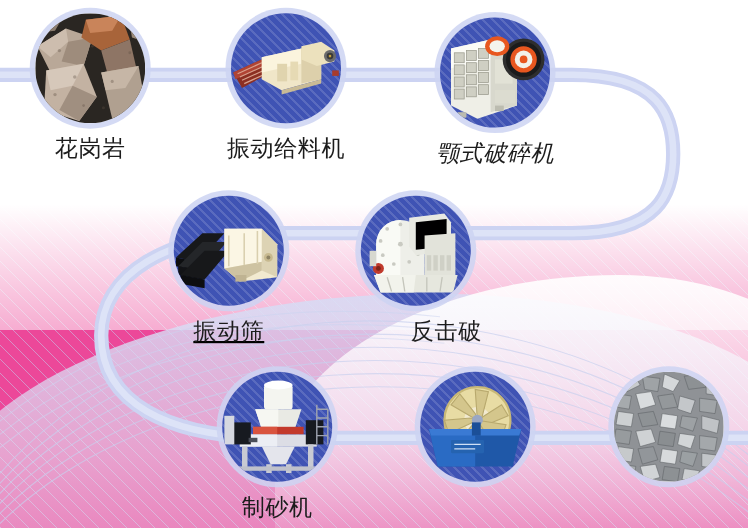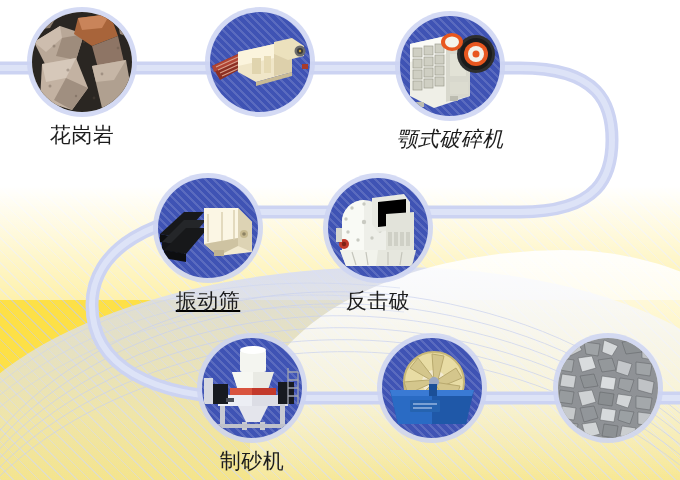--- a/index.html
+++ b/index.html
@@ -4,21 +4,21 @@
 <title>Stone Crushing Production Line Flow</title>
 <style>
   html,body{margin:0;padding:0;}
   body{
     width:680px;height:480px;overflow:hidden;
     background:#ffffff;
     font-family:"DejaVu Sans","Liberation Sans",sans-serif;
   }
   #stage{
     position:relative;width:680px;height:480px;overflow:hidden;
-    background:#fde047;
+    background:#ec4899;
   }
   
   .bg-stripes{
     position:absolute;inset:0;
     background-image:repeating-linear-gradient(
         45deg,
         rgba(196,204,236,.55) 0px, rgba(196,204,236,.55) 1.2px,
         rgba(255,255,255,0) 1.2px, rgba(255,255,255,0) 9px);
     z-index:0;
   }
@@ -66,21 +66,21 @@
   .node .label{
     margin-top:13px;font-size:21px;line-height:1;color:#1c1c1c;
     letter-spacing:.5px;white-space:nowrap;
   }
   .art{position:absolute;inset:0;z-index:2;}
   
   #n-granite   {left:22px;  top:12px;}
   #n-feeder    {left:200px; top:12px;}
   #n-jaw       {left:390px; top:16px;font-style:italic;}
   #n-screen    {left:148px; top:178px;text-decoration:underline;}
-  #n-impact    {left:318px; top:178px;}
+  #n-impact    {left:318px; top:178px;text-align:right;}
   #n-sandmaker {left:192px; top:338px;}
   #n-washer    {left:372px; top:338px;}
   #n-product   {left:548px; top:338px;}
 </style>
 </head>
 <body>
 
 <div id="stage">
 
   <div class="bg-stripes"></div>
@@ -180,20 +180,21 @@
           <polygon points="62,0 80,-4 92,4 92,14 76,18 62,12" fill="#ece1bd"></polygon>
           <circle cx="88" cy="9" r="5.5" fill="#6b6b6b"></circle>
           <circle cx="88" cy="9" r="3" fill="#3a3a3a"></circle>
           <circle cx="88" cy="9" r="1.2" fill="#c8a13a"></circle>
           <rect x="40" y="16" width="9" height="16" fill="#e0d4ae"></rect>
           <rect x="52" y="14" width="7" height="17" fill="#e6dab4"></rect>
           <rect x="90" y="22" width="6" height="5" fill="#a83b2c"></rect>
         </g>
       </svg>
     </div>
+    <div class="label">振动给料机</div>
   </div>
 
   <div class="node" id="n-jaw">
     <div class="circle stripe">
       <svg class="art" viewBox="0 0 100 100">
         <g transform="translate(6,14)">
 
           <polygon points="4,14 40,6 64,14 64,66 28,78 4,66" fill="#efefe7"></polygon>
           <polygon points="4,14 40,6 40,24 4,32" fill="#fbfbf6"></polygon>
           <polygon points="40,6 64,14 64,66 40,72" fill="#d8d8cd"></polygon>

